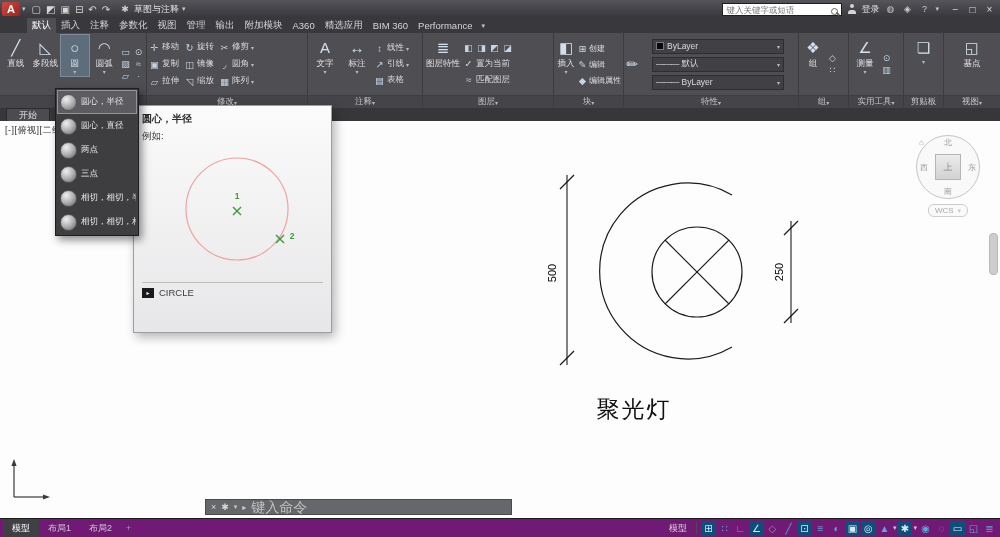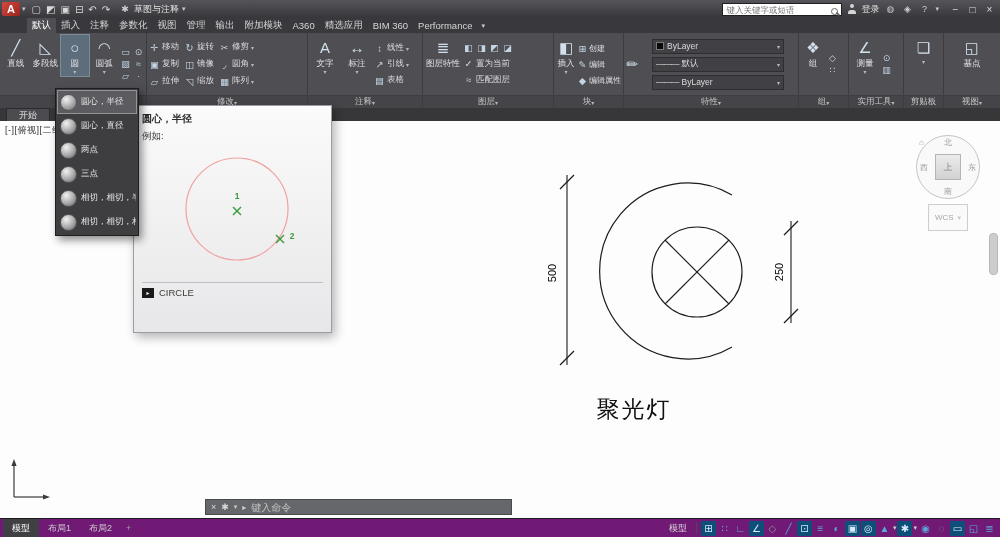--- a/index.html
+++ b/index.html
@@ -66,28 +66,28 @@
   .vplabel{position:absolute;top:3px;left:5px;font-size:9px;color:#333;letter-spacing:.5px}
   .viewcube{position:absolute;top:6px;right:10px;width:84px;text-align:center}
   .vc-ring{position:relative;width:64px;height:64px;margin:8px auto 5px;border:1px solid #c5c5c5;border-radius:50%;background:rgba(245,245,245,.55)}
   .vc-ring>span{position:absolute;font-size:8px;color:#9f9f9f}
   .vc-n{top:1px;left:50%;transform:translateX(-50%)}
   .vc-s{bottom:1px;left:50%;transform:translateX(-50%)}
   .vc-w{left:3px;top:50%;transform:translateY(-50%)}
   .vc-e{right:3px;top:50%;transform:translateY(-50%)}
   .vc-face{position:absolute;left:50%;top:50%;transform:translate(-50%,-50%);width:26px;height:26px;background:linear-gradient(#ebebeb,#d2d2d2);border:1px solid #b5b5b5;font-size:9px;color:#8e8e8e;display:flex;align-items:center;justify-content:center}
   .vc-home{position:absolute;left:2px;top:2px;font-size:9px;color:#a5a5a5}
-  .vc-wcs{display:inline-flex;align-items:center;gap:4px;font-size:8px;color:#a8a8a8;border:1px solid #cdcdcd;border-radius:0;padding:8px 6px;background:rgba(248,248,248,.6)}
+  .vc-wcs{display:inline-flex;align-items:center;gap:4px;font-size:8px;color:#a8a8a8;border:1px solid #cdcdcd;border-radius:6px;padding:1px 6px;background:rgba(248,248,248,.6)}
   .scrollthumb{position:absolute;right:2px;top:112px;width:9px;height:42px;border-radius:4px;background:#cdcdcd;border:1px solid #b8b8b8}
 
   
   .cmdbar{position:absolute;left:205px;top:499px;width:307px;height:16px;background:rgba(84,86,90,.9);display:flex;align-items:center;gap:5px;padding:0 5px;z-index:5;border:1px solid rgba(40,40,40,.45)}
   .cmdbar .cic{color:#d8d8d8;font-size:9px}
   .cmdbar .prompt{color:#cfcfcf;font-size:8px}
-  .cmdbar input{flex:1;background:transparent;border:none;outline:none;font-size:10px;color:#e8e8e8;min-width:10px}
+  .cmdbar input{flex:1;background:transparent;border:none;outline:none;font-size:14px;color:#e8e8e8;min-width:10px}
   .cmdbar input::placeholder{color:#c2c2c4}
 
   
   .statusbar{position:absolute;left:0;top:518px;width:1000px;height:19px;background:#701a75;border-top:1px solid #1c1c1e;display:flex;align-items:center;z-index:12;color:#c9c9c9;font-size:9px}
   .stabs{display:flex;align-items:stretch;height:100%;padding-left:3px}
   .stab{display:flex;align-items:center;padding:0 9px}
   .stab.active{background:#3f3f44;color:#fff}
   .stab.plus{color:#9a9a9a;padding:0 5px}
   .sright{margin-left:auto;display:flex;align-items:center;gap:1px;padding-right:3px}
   .modellbl{margin-right:5px;color:#d6d6d6}

